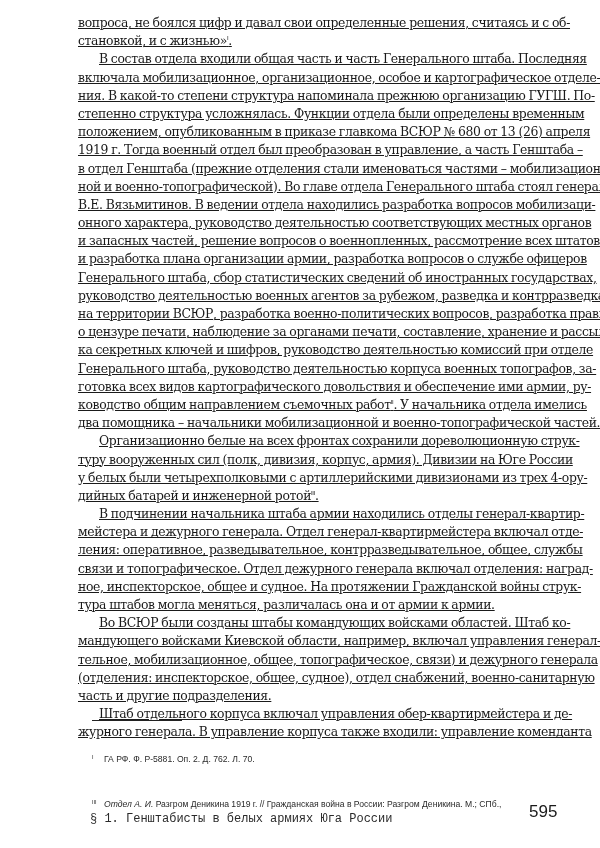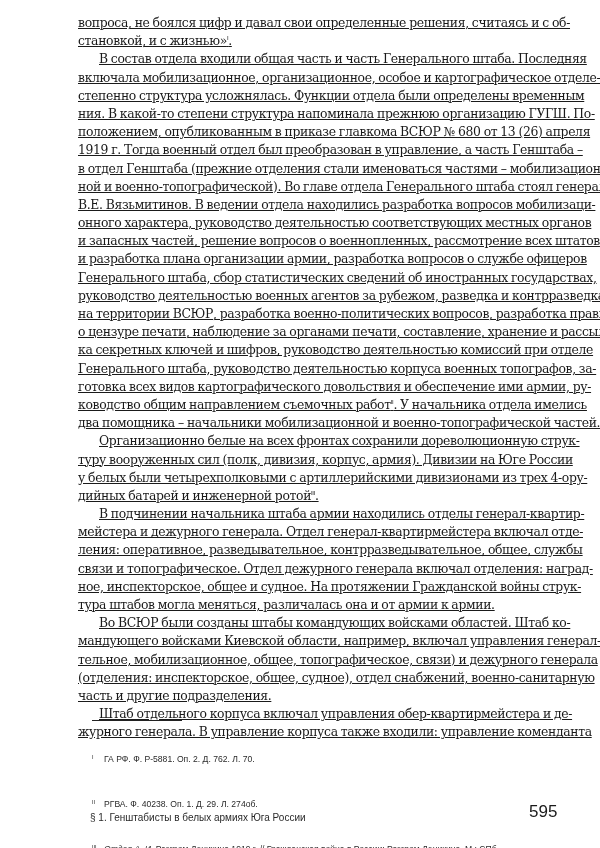--- a/index.html
+++ b/index.html
@@ -79,44 +79,44 @@
     padding-left: 0;
     margin-left: -2px;
   }
   .fn-author {
     font-style: italic;
   }
   .running-footer {
     position: absolute;
     left: 90px;
     top: 812px;
-    font-family: Liberation Sans, sans-serif;
-    font-size: 10px;
+    font-family: Liberation Mono, monospace;
+    font-size: 12px;
     color: #2a2a2a;
     text-align: right;
   }
   .page-number {
     position: absolute;
     left: 529px;
     top: 802px;
     font-family: "Liberation Sans", sans-serif;
     font-size: 17px;
     color: #1a1a1a;
   }
 </style>
 </head>
 <body>
 
 <div class="page body-text" id="body-container">
     <span class="line"><span>вопроса, не боялся цифр и давал свои определенные решения, считаясь и с об-</span></span>
     <span class="line last"><span>становкой, и с жизнью»</span><sup class="fn-ref">I</sup><span>.</span></span>
     <span class="line indent"><span>В состав отдела входили общая часть и часть Генерального штаба. Последняя</span></span>
     <span class="line"><span>включала мобилизационное, организационное, особое и картографическое отделе-</span></span>
+    <span class="line"><span>ния. В какой-то степени структура напоминала прежнюю организацию ГУГШ. По-</span></span>
     <span class="line"><span>степенно структура усложнялась. Функции отдела были определены временным</span></span>
-    <span class="line"><span>ния. В какой-то степени структура напоминала прежнюю организацию ГУГШ. По-</span></span>
     <span class="line"><span>положением, опубликованным в приказе главкома ВСЮР № 680 от 13 (26) апреля</span></span>
     <span class="line"><span>1919 г. Тогда военный отдел был преобразован в управление, а часть Генштаба –</span></span>
     <span class="line"><span>в отдел Генштаба (прежние отделения стали именоваться частями – мобилизацион-</span></span>
     <span class="line"><span>ной и военно-топографической). Во главе отдела Генерального штаба стоял генерал</span></span>
     <span class="line"><span>В.Е. Вязьмитинов. В ведении отдела находились разработка вопросов мобилизаци-</span></span>
     <span class="line"><span>онного характера, руководство деятельностью соответствующих местных органов</span></span>
     <span class="line"><span>и запасных частей, решение вопросов о военнопленных, рассмотрение всех штатов</span></span>
     <span class="line"><span>и разработка плана организации армии, разработка вопросов о службе офицеров</span></span>
     <span class="line"><span>Генерального штаба, сбор статистических сведений об иностранных государствах,</span></span>
     <span class="line"><span>руководство деятельностью военных агентов за рубежом, разведка и контрразведка</span></span>
@@ -146,23 +146,19 @@
     <span class="line"><span>журного генерала. В управление корпуса также входили: управление коменданта</span></span>
   </div>
 
 <div class="footnotes">
   <div class="fn-rule"></div>
   <div class="fn-item">
     <span class="fn-mark">I</span>
     <span>ГА РФ. Ф. Р-5881. Оп. 2. Д. 762. Л. 70.</span>
   </div>
   <div class="fn-item">
-    <span class="fn-mark">II</span>
-    <span>РГВА. Ф. 40238. Оп. 1. Д. 29. Л. 274об.</span>
-  </div>
-  <div class="fn-item">
     <span class="fn-mark">III</span>
     <span class="fn-author">Отдел А. И.</span><span> Разгром Деникина 1919 г. // Гражданская война в России: Разгром Деникина. М.; СПб.,</span>
   </div>
 </div>
 
 <div class="running-footer">§ 1. Генштабисты в белых армиях Юга России</div>
 <div class="page-number">595</div>
 
 </body></html>

